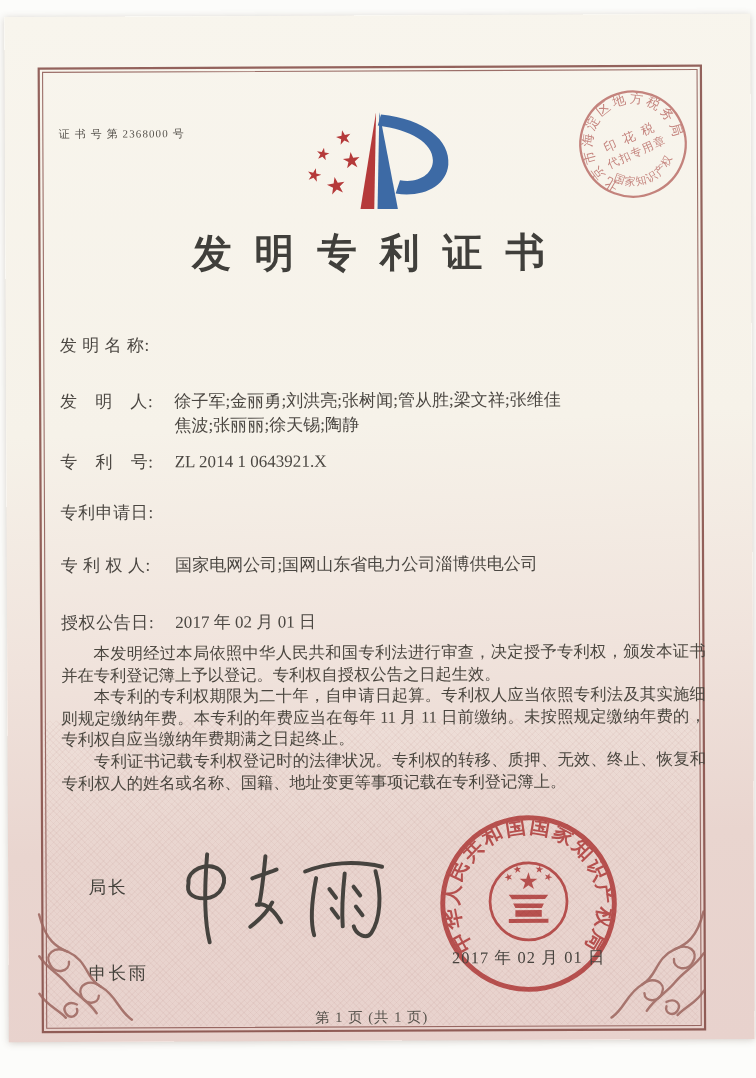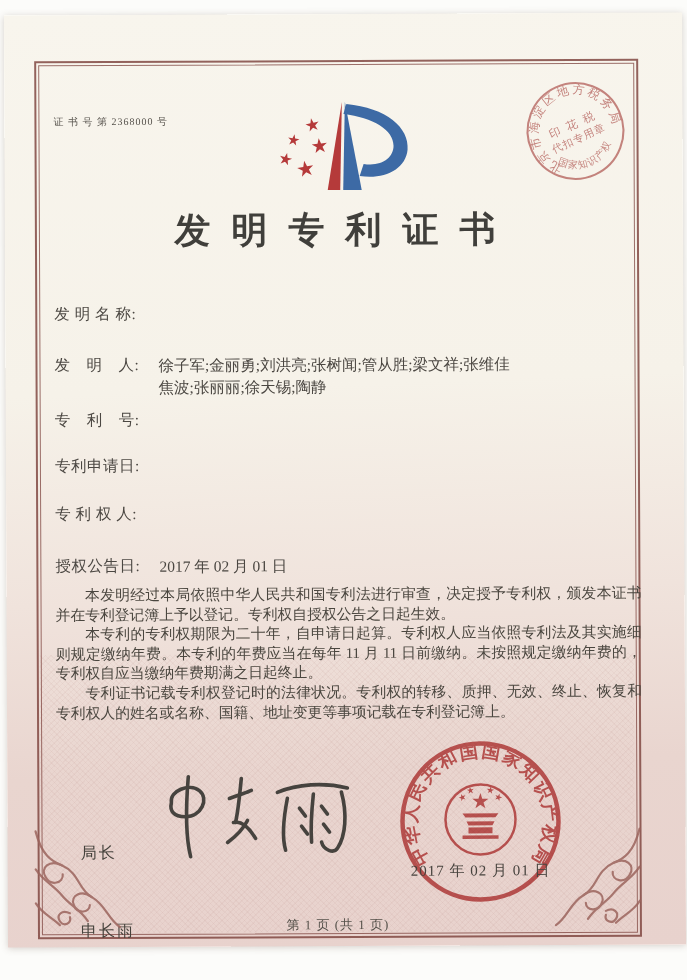--- a/index.html
+++ b/index.html
@@ -20,21 +20,21 @@
   .title{position:absolute;left:30px;top:192px;width:600px;text-align:center;
     font-size:36px;font-weight:600;color:#403f3b;letter-spacing:21px;text-indent:21px;}
   .field{position:absolute;left:49px;width:575px;font-size:15.5px;color:#4b4742;}
   .flabel{display:inline-block;width:104px;letter-spacing:.5px;white-space:pre;vertical-align:top;}
   .fvalue{display:inline-block;vertical-align:top;max-width:460px;}
   .fline{line-height:21.5px;}
   .fline:empty{display:none;}
   .paras{position:absolute;left:49px;top:571px;width:586px;font-size:14.8px;
     line-height:19.6px;color:#4a463f;text-align:justify;}
   .paras p{margin:0;text-indent:2em;}
-  .signer{position:absolute;left:73px;font-size:16px;color:#45423c;letter-spacing:2px;margin-top:46px;}
+  .signer{position:absolute;left:73px;font-size:16px;color:#45423c;letter-spacing:2px;}
   .signature{position:absolute;left:148px;top:750px;width:210px;height:105px;}
   .big-seal{position:absolute;left:391px;top:726px;width:164px;height:164px;
     opacity:.88;mix-blend-mode:multiply;}
   .seal-date{position:absolute;left:391px;top:848px;width:164px;text-align:center;
     font-size:15px;color:#47433e;letter-spacing:1px;z-index:5;}
   .footer{position:absolute;left:30px;top:902px;width:600px;text-align:center;
     font-size:13px;color:#55514a;letter-spacing:1px;}
   .ornament{position:absolute;width:96px;height:112px;opacity:.85;}
   .orn-left{left:24px;top:810px;transform:scaleX(-1);}
   .orn-right{left:540px;top:810px;}
@@ -85,27 +85,27 @@
 
   <h1 class="title" style="margin:0">发明专利证书</h1>
 
   <div class="field" style="top:289px">
     <span class="flabel">发 明 名 称:</span>
   </div>
   <div class="field" style="top:340px">
     <span class="flabel">发　明　人:</span><span class="fvalue"><div class="fline">徐子军;金丽勇;刘洪亮;张树闻;管从胜;梁文祥;张维佳</div><div class="fline">焦波;张丽丽;徐天锡;陶静</div></span>
   </div>
   <div class="field" style="top:395px">
-    <span class="flabel">专　利　号:</span>
+    <span class="flabel">专　利　号:</span><span class="fvalue"><div class="fline">ZL 2014 1 0643921.X</div></span>
   </div>
   <div class="field" style="top:441px">
     <span class="flabel">专利申请日:</span>
   </div>
   <div class="field" style="top:489px">
-    <span class="flabel">专 利 权 人:</span><span class="fvalue"></span>
+    <span class="flabel">专 利 权 人:</span><span class="fvalue"><div class="fline">国家电网公司;国网山东省电力公司淄博供电公司</div></span>
   </div>
   <div class="field" style="top:541px">
     <span class="flabel">授权公告日:</span><span class="fvalue"><div class="fline">2017 年 02 月 01 日</div></span>
   </div>
 
   <div class="paras">
     <p>本发明经过本局依照中华人民共和国专利法进行审查，决定授予专利权，颁发本证书并在专利登记簿上予以登记。专利权自授权公告之日起生效。</p>
     <p>本专利的专利权期限为二十年，自申请日起算。专利权人应当依照专利法及其实施细则规定缴纳年费。本专利的年费应当在每年 11 月 11 日前缴纳。未按照规定缴纳年费的，专利权自应当缴纳年费期满之日起终止。</p>
     <p>专利证书记载专利权登记时的法律状况。专利权的转移、质押、无效、终止、恢复和专利权人的姓名或名称、国籍、地址变更等事项记载在专利登记簿上。</p>
   </div>

